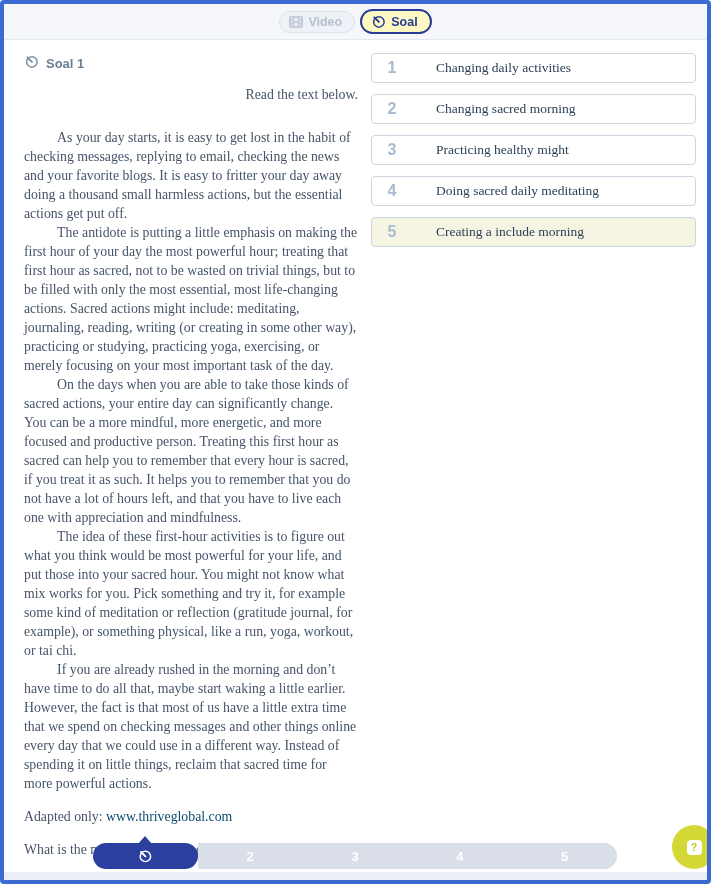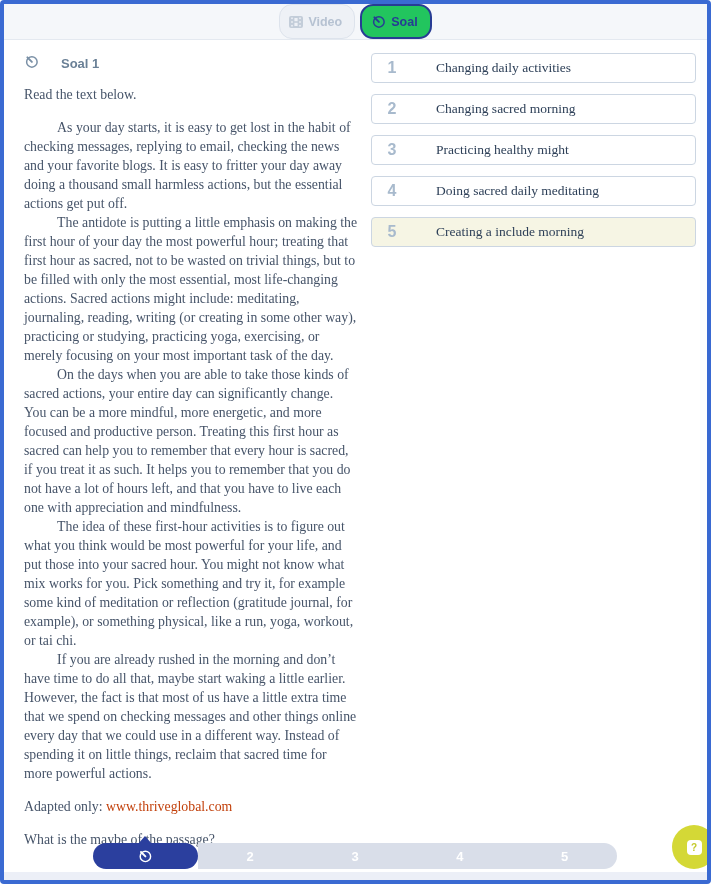--- a/index.html
+++ b/index.html
@@ -8,49 +8,49 @@
 
   .frame {
     position:relative; width:711px; height:884px;
     border:4px solid #3a6ad2; border-radius:4px;
     background:#ffffff; overflow:hidden;
   }
 
   
   .topbar {
     height:36px; background:#f5f7fa; border-bottom:1px solid #e4e9f0;
-    display:flex; justify-content:center; gap:5px;
+    display:flex; align-items:center; justify-content:center; gap:5px;
   }
   .tab {
     display:inline-flex; align-items:center; gap:5px;
     padding:3px 12px 3px 9px; border-radius:13px;
     font-size:12.5px; font-weight:bold; cursor:pointer;
   }
   .tab.video { background:#eef1f6; border:1px solid #dde3ec; color:#b6c2d2; }
-  .tab.soal  { background:#22c55e; border:2px solid #273c94; color:#273c94; }
+  .tab.soal  { background:#fef9c3; border:2px solid #273c94; color:#273c94; }
   .tab svg { display:block; }
 
   
   .content { display:flex; padding:0 0 0 20px; }
   .col-left  { width:334px; }
   .col-right { width:325px; margin-left:13px; }
 
   .col-header {
-    display:flex; align-items:center; gap:22px;
+    display:flex; align-items:center; gap:7px;
     margin-top:14px; font-size:13px; font-weight:bold; color:#6a8096;
   }
 
   .passage {
     margin-top:13px; font-family:"Liberation Serif","DejaVu Serif",serif;
     font-size:13.8px; line-height:19px; color:#465469;
   }
-  .passage .intro { margin-bottom:14px; }
+  .passage .intro { margin-bottom:24px;text-align:right; }
   .passage p.body-par { text-indent:2.4em; }
   .passage .source { margin-top:14px; }
-  .passage .source a { color:#c2410c; text-decoration:none;text-align:right; }
+  .passage .source a { color:#0c4a6e; text-decoration:none;text-align:right; }
   .passage .question { margin-top:14px; }
 
   
   .options { margin-top:13px; display:flex; flex-direction:column; gap:11px; }
   .option {
     display:flex; align-items:center; height:30px;
     border:1px solid #ccd6e2; border-radius:4px; background:#fff;
     cursor:pointer;
   }
   .option.selected { background:#f6f5e4; }

